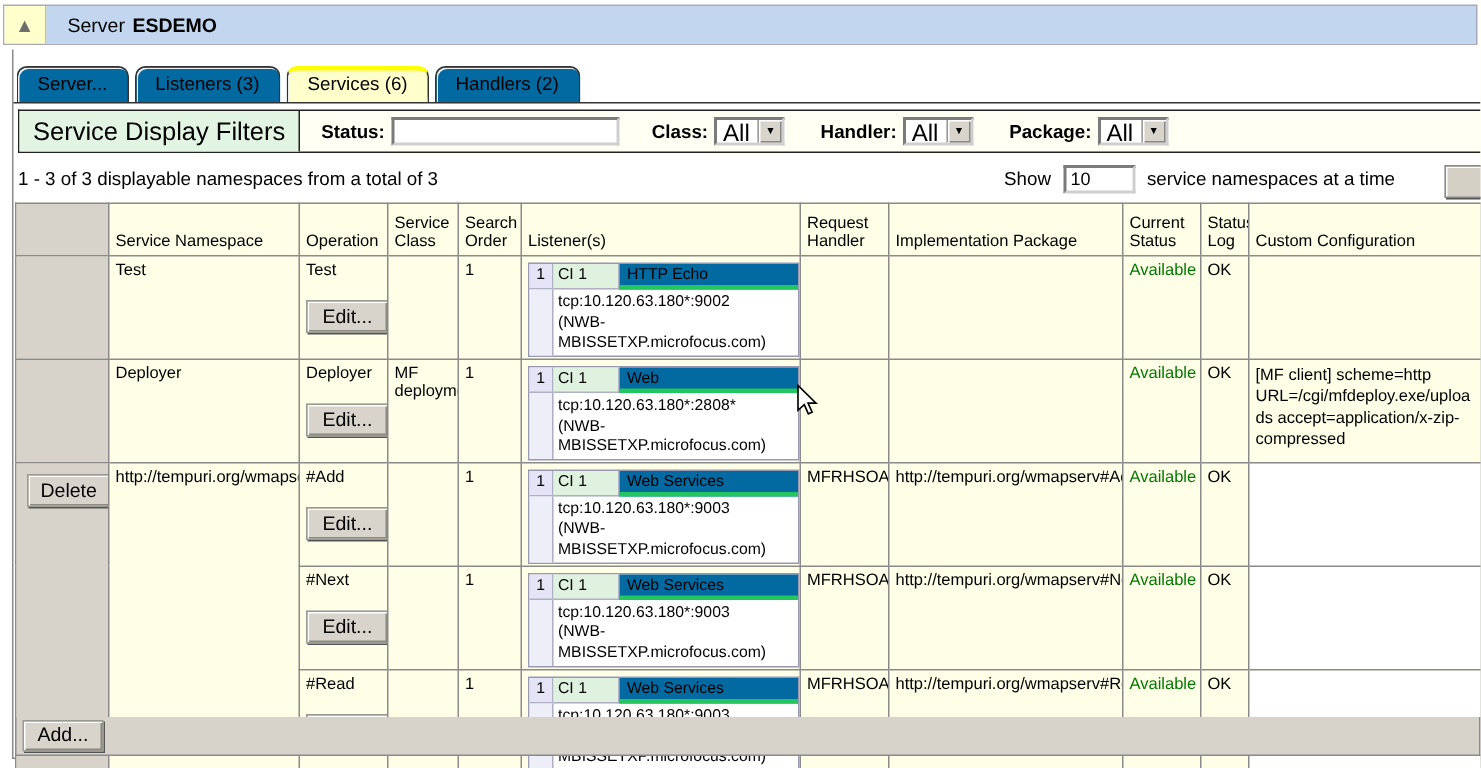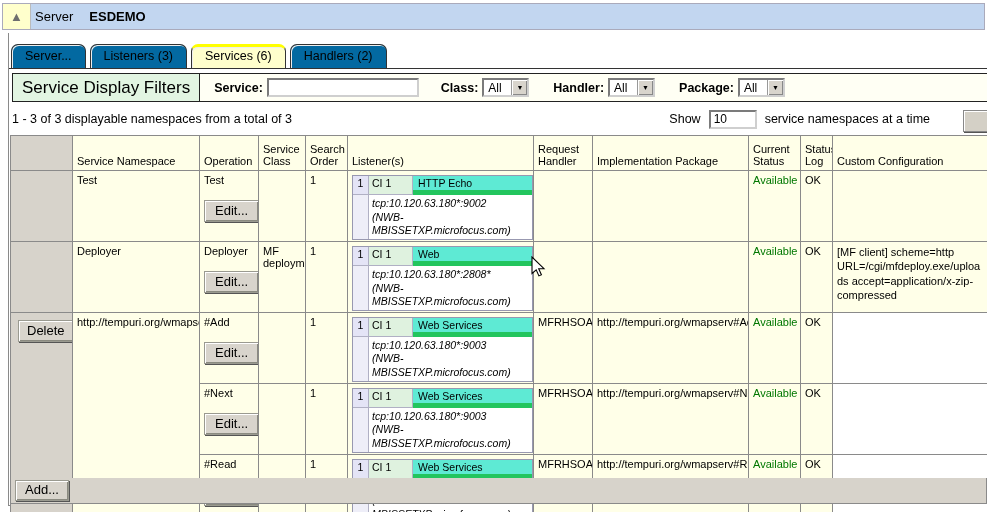--- a/index.html
+++ b/index.html
@@ -8,21 +8,21 @@
     position: relative; overflow: hidden; background:#fff;
     font-family:"Liberation Sans", sans-serif; color:#000;
   }
   
   .topbar { position:absolute; left:2px; top:3px; width:983px; height:27px;
     display:flex; border:1px solid #aab; }
   .collapse-cell { width:28px; background:#ffffcc; border-right:1px solid #bbb;
     display:flex; align-items:center; justify-content:center;
     color:#6e6e6e; font-size:13px; }
   .titlearea { flex:1; background:#c2d6f0; display:flex; align-items:center;
-    padding-left:4px; font-size:13px; gap:16px; }
+    padding-left:14px; font-size:13px; gap:5px; }
   .titlearea b { font-weight:bold; }
   
   .vframe { position:absolute; left:8px; top:33px; width:1px; height:473px; background:#8a8a8a; }
   .hframe { position:absolute; left:8px; top:505px; width:979px; height:1px; background:#8a8a8a; }
   
   .tabstrip { position:absolute; left:9px; top:44px; width:978px; height:25px;
     display:flex; align-items:flex-end; gap:4px; border-bottom:1px solid #333; padding-left:2px; }
   .tab { border:1px solid #333; border-bottom:none; border-radius:7px 7px 0 0;
     background:#0369a1; font-size:12.5px; padding:4px 13px 3px; height:24px; cursor:default;
     box-shadow: inset 1px 1px 0 #eee; }
@@ -33,21 +33,21 @@
     display:flex; align-items:center; }
   .filters-title { height:100%; background:#e2f5e2; border-right:1px solid #222;
     display:flex; align-items:center; padding:0 9px; font-size:17px; }
   .flabel { font-weight:bold; font-size:12.5px; }
   .filterbar .flabel.svc { margin-left:14px; }
   .tin { border:2px inset #cfcfcf; background:#fff; height:19px; font-size:12px;
     font-family:"Liberation Sans", sans-serif; padding:0 3px; }
   .svc-input { width:152px; margin-left:4px; }
   .sel { display:inline-flex; align-items:stretch; border:2px inset #cfcfcf;
     background:#fff; height:19px; margin-left:4px; }
-  .sel .val { font-size:12px; padding:1px 4px 0; min-width:27px; }
+  .sel .val { font-size:16px; padding:1px 4px 0; min-width:27px; }
   .sel .arrow { width:16px; background:#d8d4cc; border-left:1px solid #999;
     box-shadow: inset 1px 1px 0 #fff, inset -1px -1px 0 #888;
     font-size:7px; display:flex; align-items:center; justify-content:center; color:#000; }
   .gap1 { margin-left:22px; } .gap2 { margin-left:24px; }
   
   .pagerow { position:absolute; left:12px; top:106px; width:918px; height:26px;
     display:flex; align-items:center; font-size:12.5px; }
   .pagerow .spacer { flex:1; }
   .show-input { width:48px; margin-left:8px; }
   .show-suffix { margin-left:8px; }
@@ -71,23 +71,23 @@
   .edit-btn { margin-top:14px; padding:2px 10px 3px; }
   .delete-btn { margin:4px 0 0 3px; padding:2px 8px 3px; }
   .add-btn { padding:1px 9px 3px; }
   
   .chip { display:grid; grid-template-columns:16px 44px auto; width:181px;
     border:1px solid #9898b0; background:#fff; font-size:10.5px; margin:1px 0 0 0; }
   .c-num { background:#e4e4f6; text-align:center; border-right:1px solid #b0b0c4;
     border-bottom:1px solid #b0b0c4; padding-top:1px; }
   .c-ci { background:#dff2df; border-right:1px solid #b0b0c4; border-bottom:1px solid #b0b0c4;
     padding:1px 3px; }
-  .c-name { background:#5eead4; border-bottom:5px solid #22c55e; padding:1px 5px; }
+  .c-name { background:#0369a1; border-bottom:3px solid #22c55e; padding:1px 5px; }
   .c-spacer { background:#eeeef8; border-right:1px solid #b0b0c4; }
-  .c-body { grid-column:2 / 4; padding:2px 3px 1px; line-height:1.3;font-style:italic; }
+  .c-body { grid-column:2 / 4; padding:2px 3px 1px; line-height:1.3; }
   
   .bottombar { position:absolute; left:10px; top:478px; width:977px; height:26px;
     background:#d7d3cb; border:1px solid #8a8a8a; border-top:none;
     display:flex; align-items:center; padding-left:4px; }
   
   .cursor { position:absolute; left:531px; top:256px; pointer-events:none; }
 </style>
 </head>
 <body>
 
@@ -106,21 +106,21 @@
 
 <div class="tabstrip">
   <div class="tab">Server...</div>
   <div class="tab">Listeners (3)</div>
   <div class="tab active">Services (6)</div>
   <div class="tab">Handlers (2)</div>
 </div>
 
 <div class="filterbar">
   <div class="filters-title">Service Display Filters</div>
-  <span class="flabel svc">Service:</span>
+  <span class="flabel svc">Status:</span>
   <input class="tin svc-input" value="" style="">
   <span class="flabel gap1">Class:</span>
   <span class="sel">
     <span class="val">All</span>
     <span class="arrow">▼</span>
   </span>
   <span class="flabel gap2">Handler:</span>
   <span class="sel">
     <span class="val">All</span>
     <span class="arrow">▼</span>

